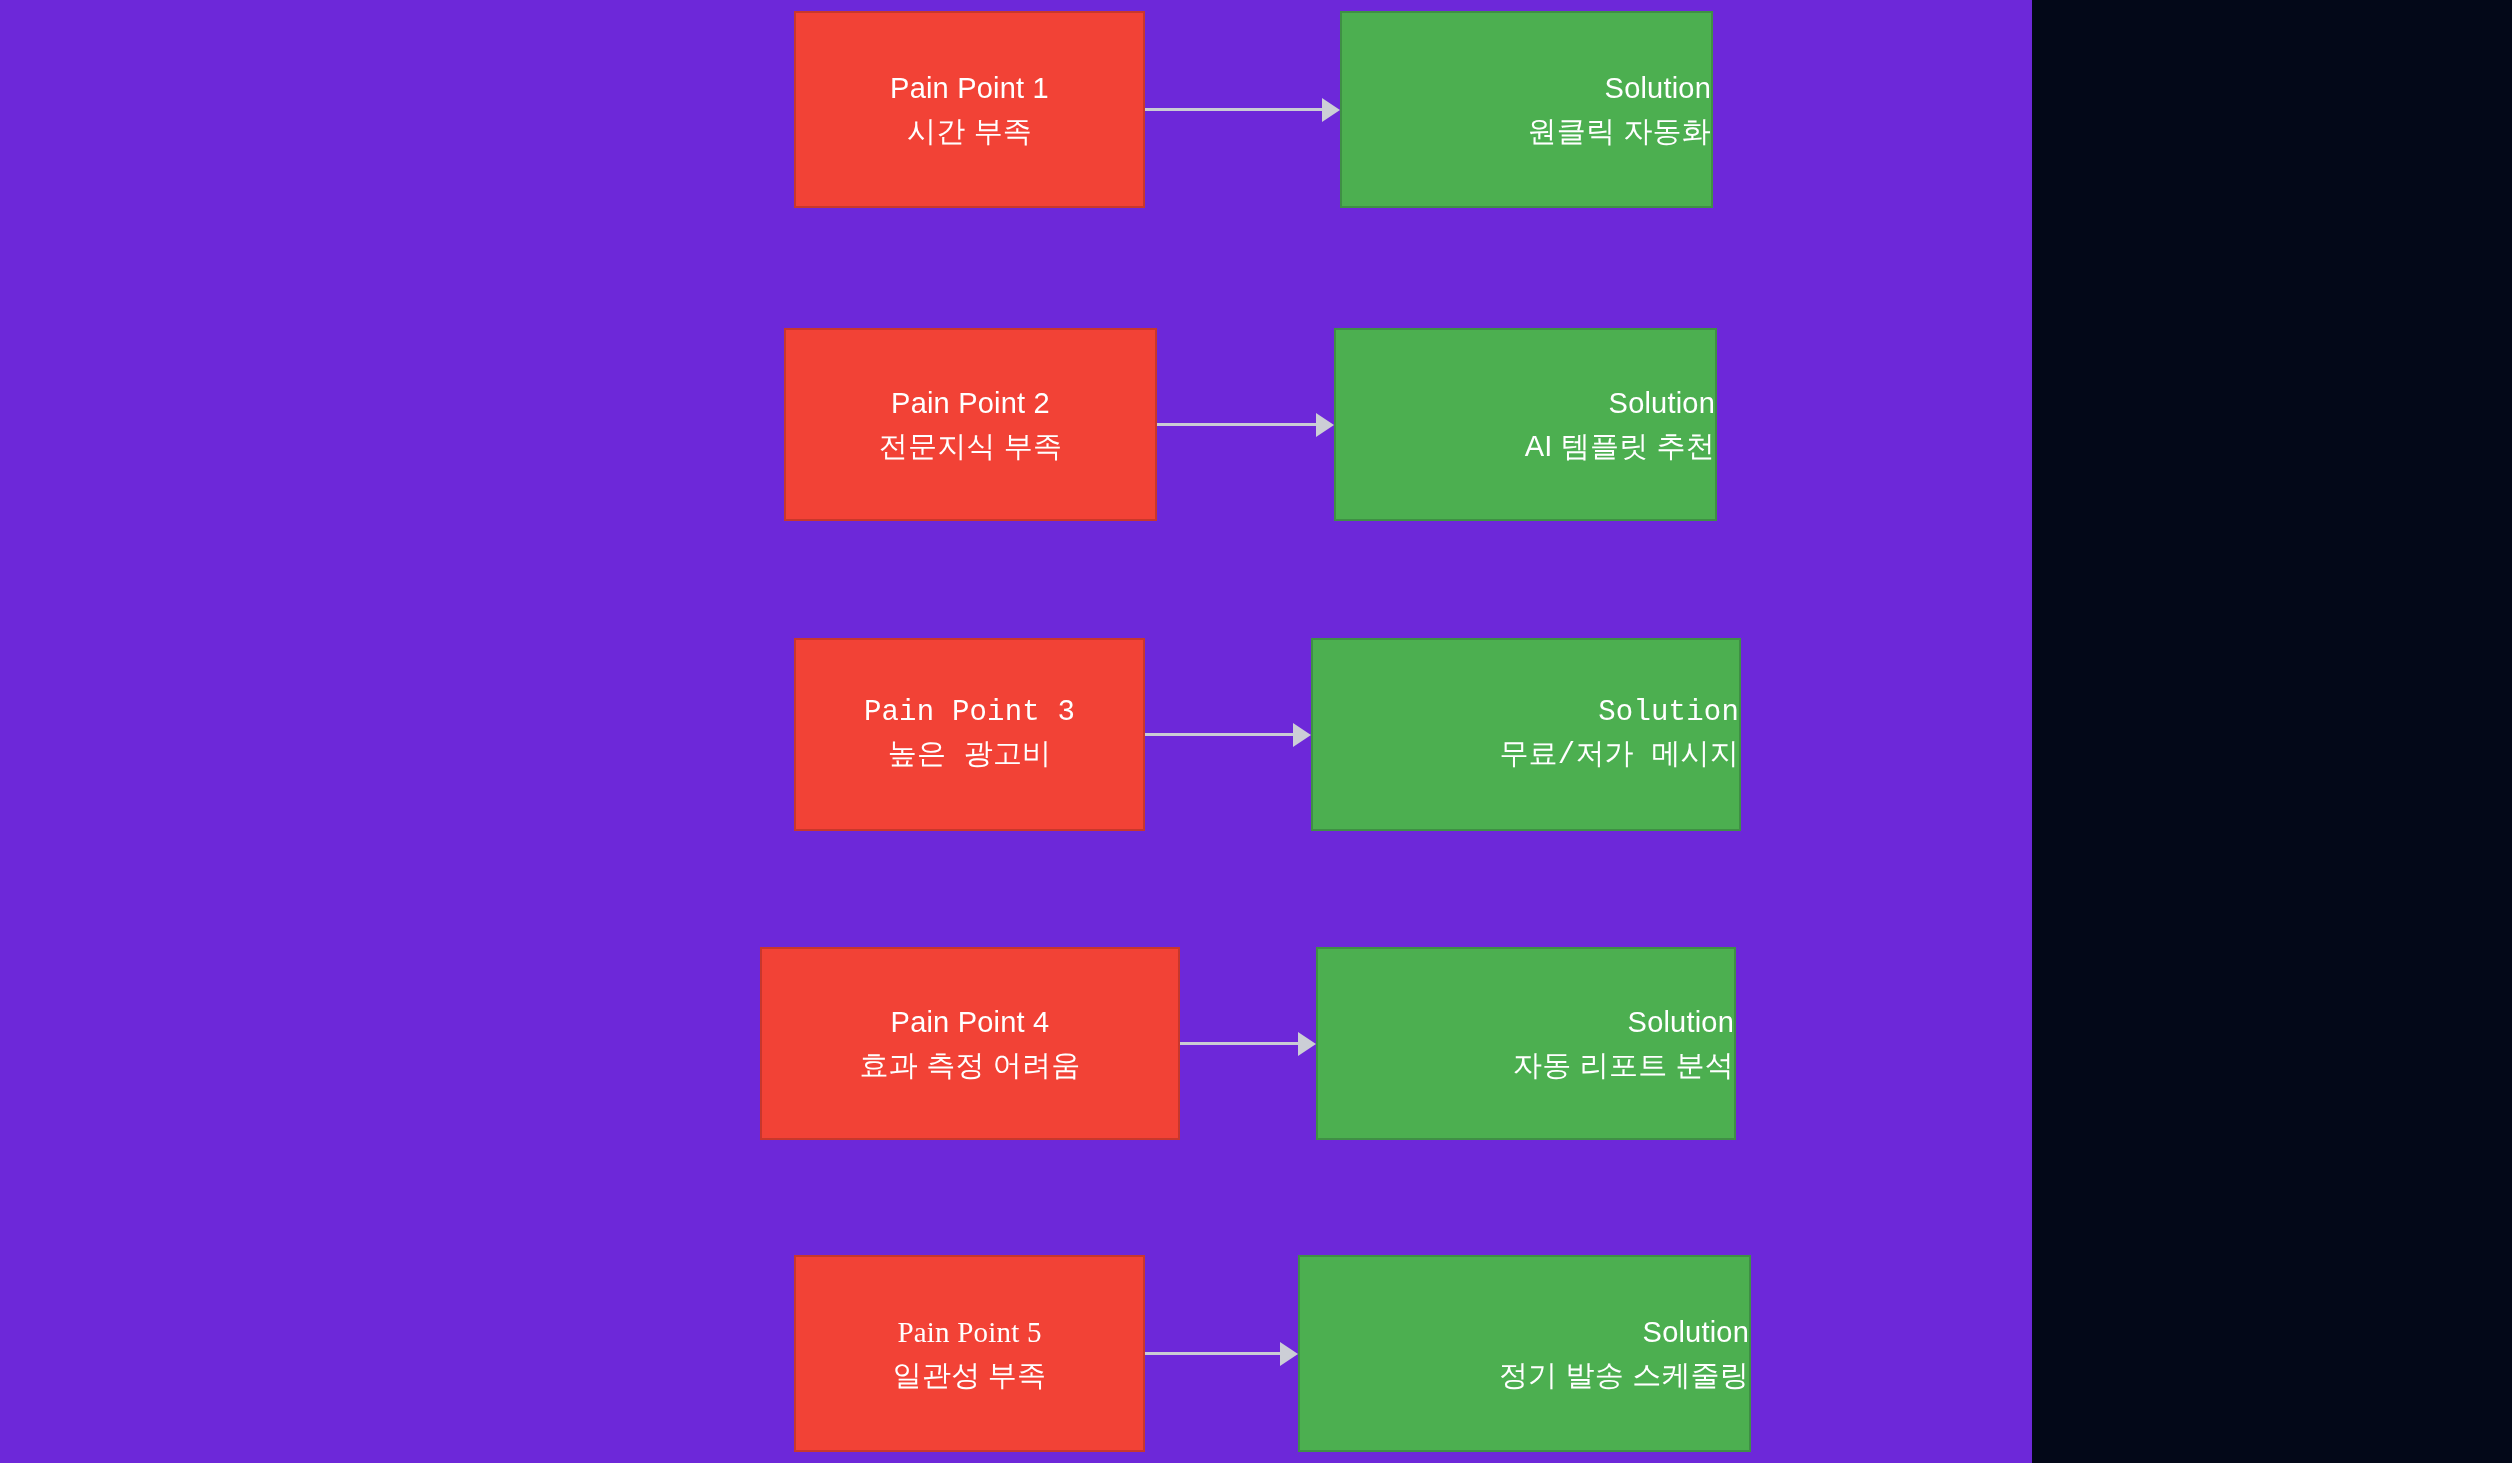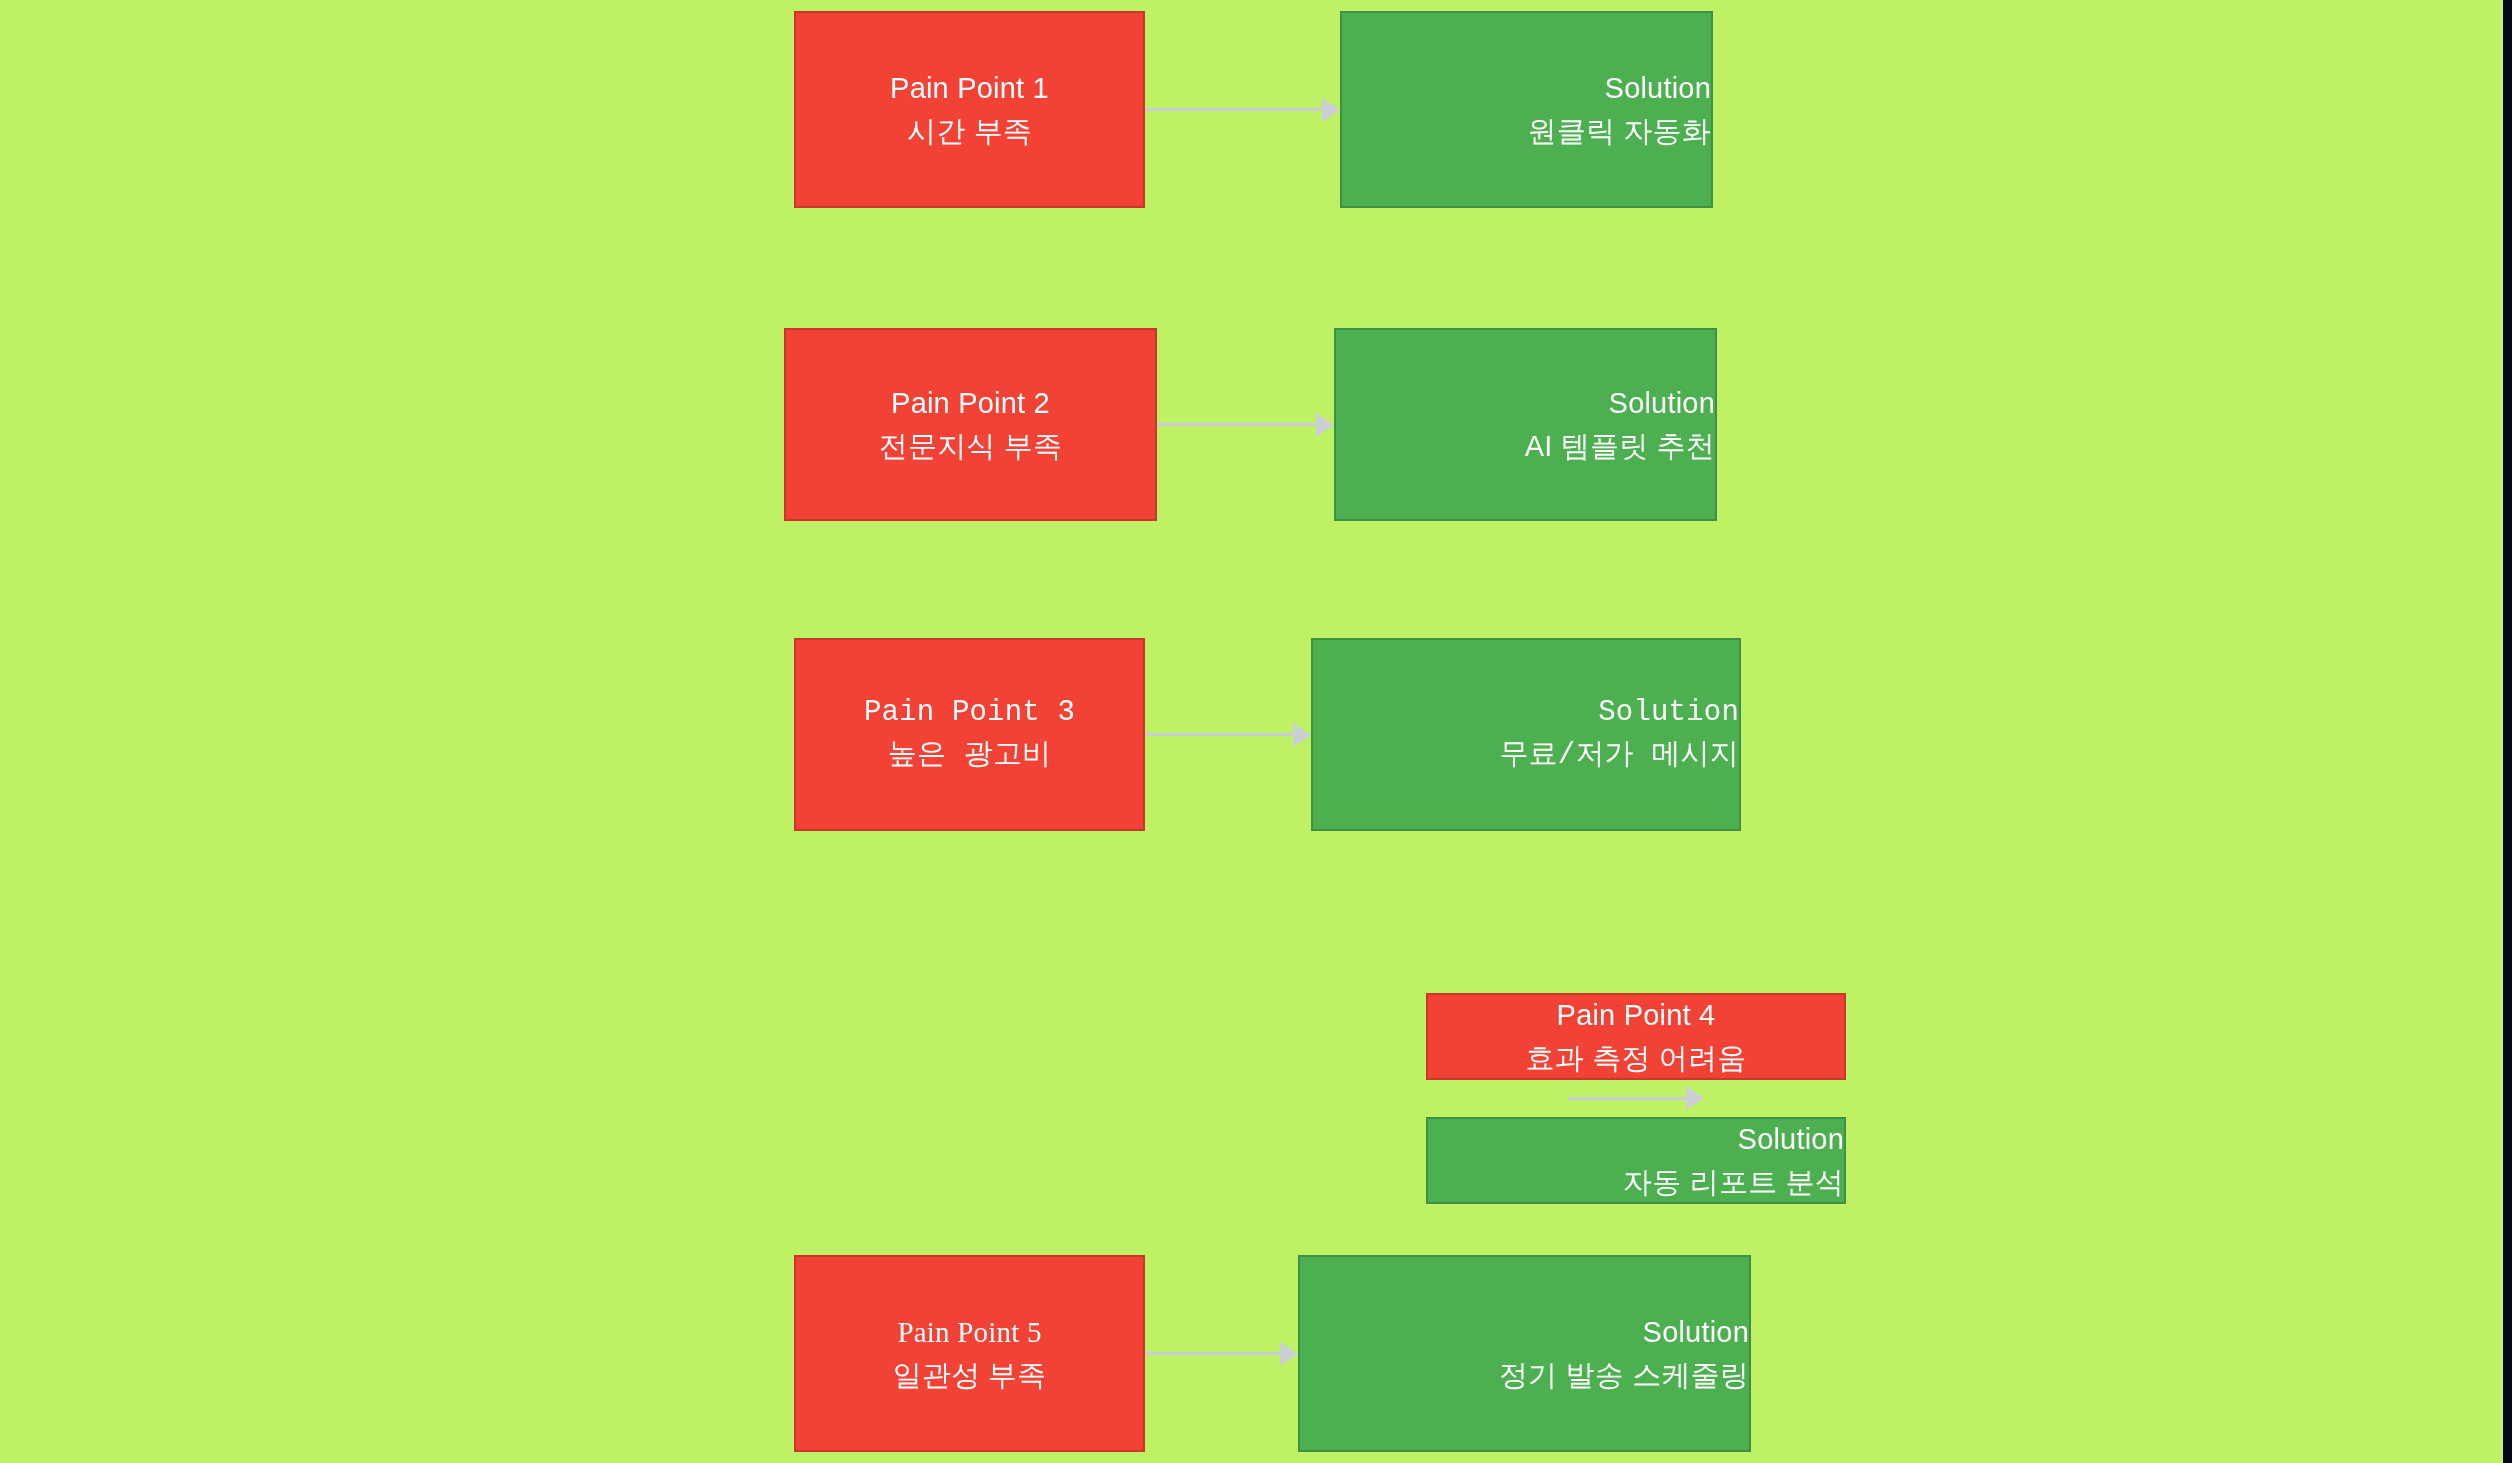--- a/index.html
+++ b/index.html
@@ -2,23 +2,23 @@
 <html style="font-size:14.8px"><head>
 <meta charset="utf-8">
 <style>
   html, body {
     margin: 0;
     padding: 0;
     background: #030818;
   }
   #canvas {
     position: relative;
-    width: 2503px;
+    width: 2032px;
     height: 1464px;
-    background: #bef264;
+    background: #6d28d9;
     overflow: hidden;
     font-family: "Liberation Sans", "DejaVu Sans", sans-serif;
   }
   .row {
     position: absolute;
     left: 0;
     width: 2512px;
     display: flex;
     align-items: center;
     justify-content: center;
@@ -108,21 +108,21 @@
       </div>
       <div class="connector" style="width: 166px;">
         <div class="connector-shaft"></div>
         <div class="connector-head"></div>
       </div>
       <div class="node node-solution" style="width: 430px; height: 193px;">
         <span class="node-line node-line-title">Solution</span>
         <span class="node-line">무료/저가 메시지</span>
       </div>
     </div>
-    <div class="row" style="top: 993px; height: 193px; justify-content: flex-start; padding-left: 760px; box-sizing: border-box; flex-direction: column;">
+    <div class="row" style="top: 947px; height: 193px; justify-content: flex-start; padding-left: 760px; box-sizing: border-box;">
       <div class="node node-pain" style="width: 420px; height: 193px;">
         <span class="node-line node-line-title">Pain Point 4</span>
         <span class="node-line">효과 측정 어려움</span>
       </div>
       <div class="connector" style="width: 136px;">
         <div class="connector-shaft"></div>
         <div class="connector-head"></div>
       </div>
       <div class="node node-solution" style="width: 420px; height: 193px;">
         <span class="node-line node-line-title">Solution</span>

